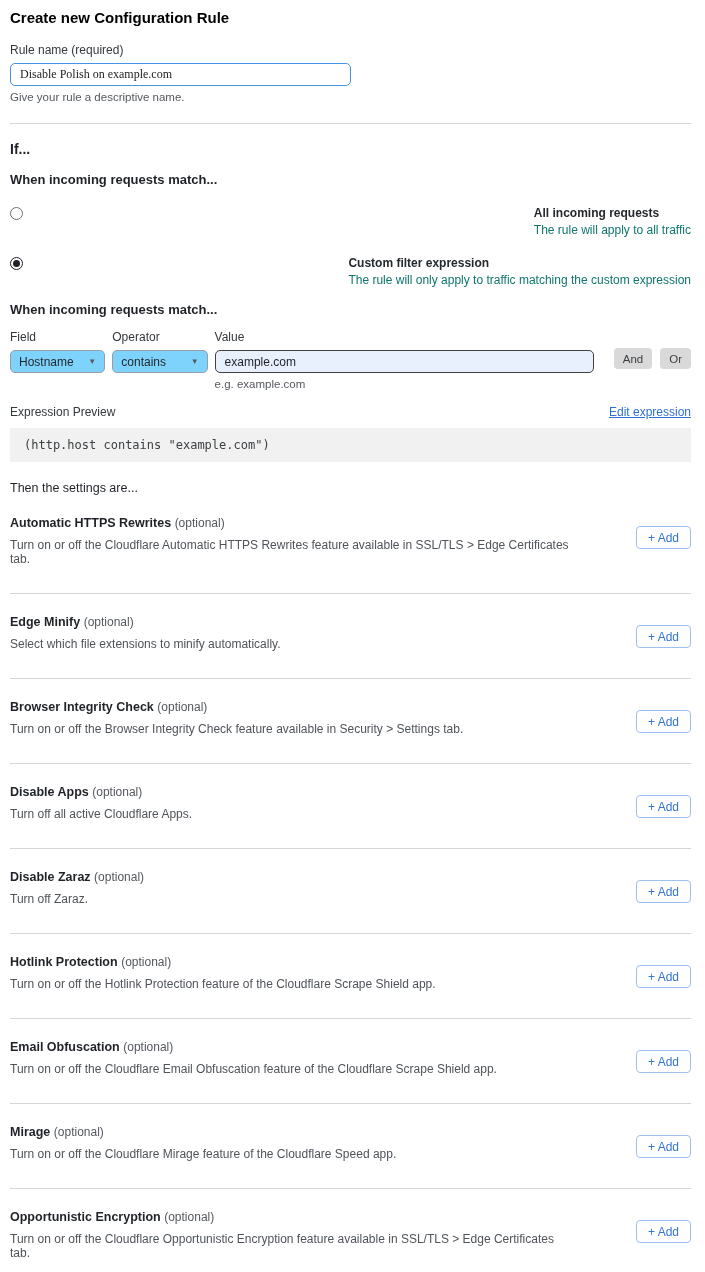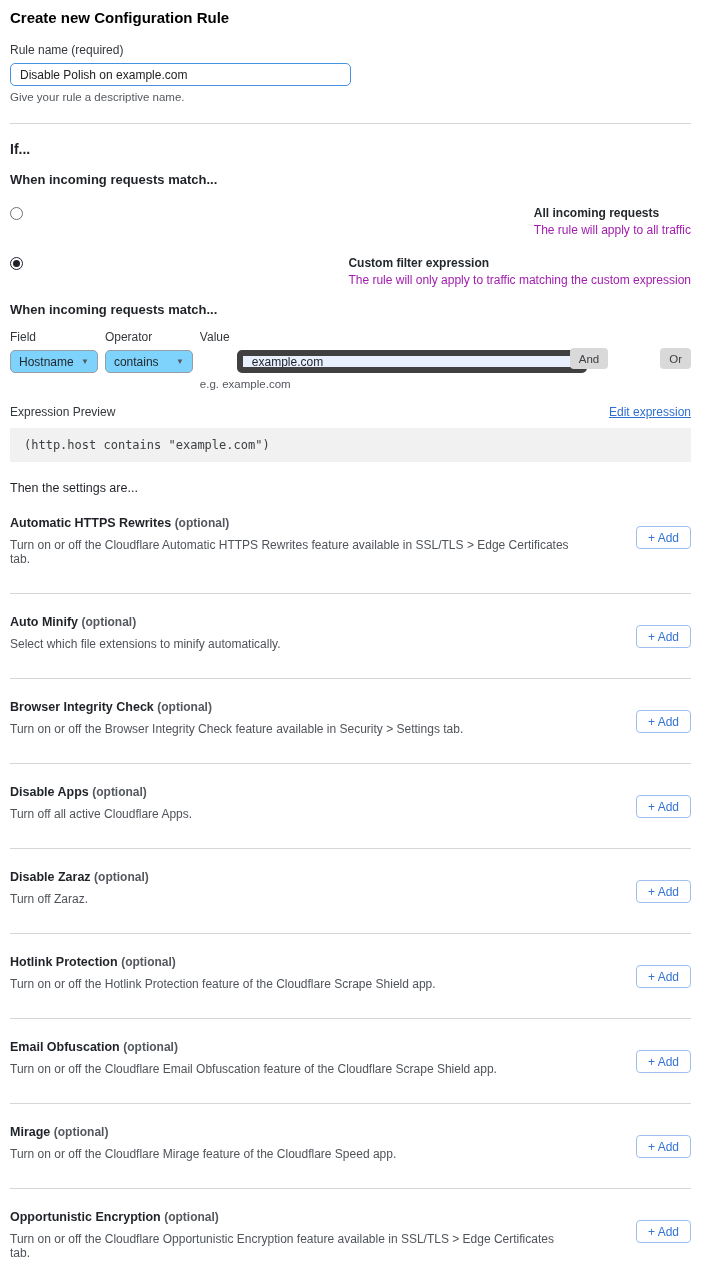--- a/index.html
+++ b/index.html
@@ -13,21 +13,21 @@
 
   .page-title {
     font-size: 15px; font-weight: bold; color: #000000;
     margin: 0 0 17px 0;
   }
   .field-label { font-size: 12px; color: #33383d; margin-bottom: 6px; }
   .rule-input {
     width: 341px; height: 23px;
     border: 1px solid #4693e0; border-radius: 5px;
     padding: 0 9px; font-size: 12px; color: #222;
-    font-family: Liberation Sans, sans-serif;
+    font-family: Liberation Serif, serif;
     outline: none; background: #fff;
   }
   .helper { font-size: 11.5px; color: #54585e; margin-top: 5px; }
 
   .divider { border: none; border-top: 1px solid #d5d6d8; margin: 20px 0 0 0; }
 
   .if-heading { font-size: 14px; font-weight: bold; margin: 17px 0 0 0; color: #1f2328; }
   .match-heading { font-size: 13px; font-weight: bold; margin: 15px 0 0 0; color: #1f2328; }
 
   .radio-row { display: flex; align-items: flex-start; margin-top: 19px; cursor: pointer; justify-content: space-between; }
@@ -35,43 +35,42 @@
     width: 13px; height: 13px; border-radius: 50%;
     border: 1.5px solid #6d7176; background: #fff;
     margin-top: 1px; flex: none;
     display: flex; align-items: center; justify-content: center;
   }
   .radio-circle.selected { border-color: #1f2328; }
   .radio-dot { width: 7px; height: 7px; border-radius: 50%; background: transparent; }
   .radio-circle.selected .radio-dot { background: #1f2328; }
   .radio-texts { margin-left: 9px; }
   .radio-label { font-size: 12px; font-weight: bold; color: #24292e; }
-  .radio-desc { font-size: 12px; color: #a21caf; margin-top: 3px; }
+  .radio-desc { font-size: 12px; color: #0f766e; margin-top: 3px; }
 
   .builder { display: flex; align-items: flex-start; margin-top: 13px; }
   .builder-col { margin-right: 7px; }
   .col-field  { width: 98px; }
   .col-operator { width: 98px; }
   .col-value { width: 390px; }
   .select-box {
     height: 23px; border: 1px solid #979da4; border-radius: 5px;
     background: #7dd3fc; padding: 0 8px;
     display: flex; align-items: center; justify-content: space-between;
     font-size: 12px; color: #24292e; cursor: pointer;
   }
   .caret { font-size: 8px; color: #55595e; margin-left: 6px; }
   .value-input {
     width: 100%; height: 23px;
     background: #e8f0fe;
-    border: 6px solid #404040; border-radius: 5px;
+    border: 1px solid #404040; border-radius: 5px;
     padding: 0 9px; font-size: 12px; color: #1f2328;
     font-family: "Liberation Sans", sans-serif;
-    margin-left: 37px;
-  }
-  .chip-group { display: flex; padding-top: 18px; margin-left: 13px; gap: 44px; }
+  }
+  .chip-group { display: flex; padding-top: 18px; margin-left: 13px; }
   .chip-btn {
     background: #d9d9d9; color: #3c4045;
     border: none; border-radius: 4px;
     height: 21px; padding: 0 9px; font-size: 11.5px;
     font-family: "Liberation Sans", sans-serif;
     margin-left: 8px; cursor: pointer;
   }
   .chip-btn:first-child { margin-left: 0; }
 
   .preview-head {
@@ -88,21 +87,21 @@
     padding: 10px 14px;
     font-family: "DejaVu Sans Mono", "Liberation Mono", monospace;
     font-size: 12px; color: #3c4043;
   }
 
   .then-heading { font-size: 12.5px; font-weight: normal; margin: 19px 0 0 0; color: #1f2328; }
 
   .setting-row { margin-top: 21px; }
   .setting-main { display: flex; justify-content: space-between; align-items: flex-start; }
   .setting-title { font-size: 12.5px; font-weight: bold; color: #1f2328; }
-  .optional { font-weight: bold; color: #54585e; font-size: 12px; }
+  .optional { font-weight: normal; color: #54585e; font-size: 12px; }
   .setting-desc { font-size: 12px; color: #4f545a; margin-top: 8px; max-width: 560px; }
   .add-btn {
     background: #fff; color: #3574d4;
     border: 1px solid #9fc0ee; border-radius: 4px;
     height: 23px; padding: 0 11px; font-size: 12px;
     font-family: "Liberation Sans", sans-serif;
     cursor: pointer; flex: none; margin-top: 10px;
   }
   .setting-row .divider { margin-top: 27px; }
 </style>
@@ -192,21 +191,21 @@
         </div>
         <button class="add-btn">+ Add</button>
       </div>
       <hr class="divider">
     </div>
 
     <div class="setting-row">
       <div class="setting-main">
         <div>
           <div class="setting-title">
-            <span>Auto Minify</span>
+            <span>Edge Minify</span>
             <span class="optional">(optional)</span>
           </div>
           <div class="setting-desc">Select which file extensions to minify automatically.</div>
         </div>
         <button class="add-btn">+ Add</button>
       </div>
       <hr class="divider">
     </div>
 
     <div class="setting-row">

